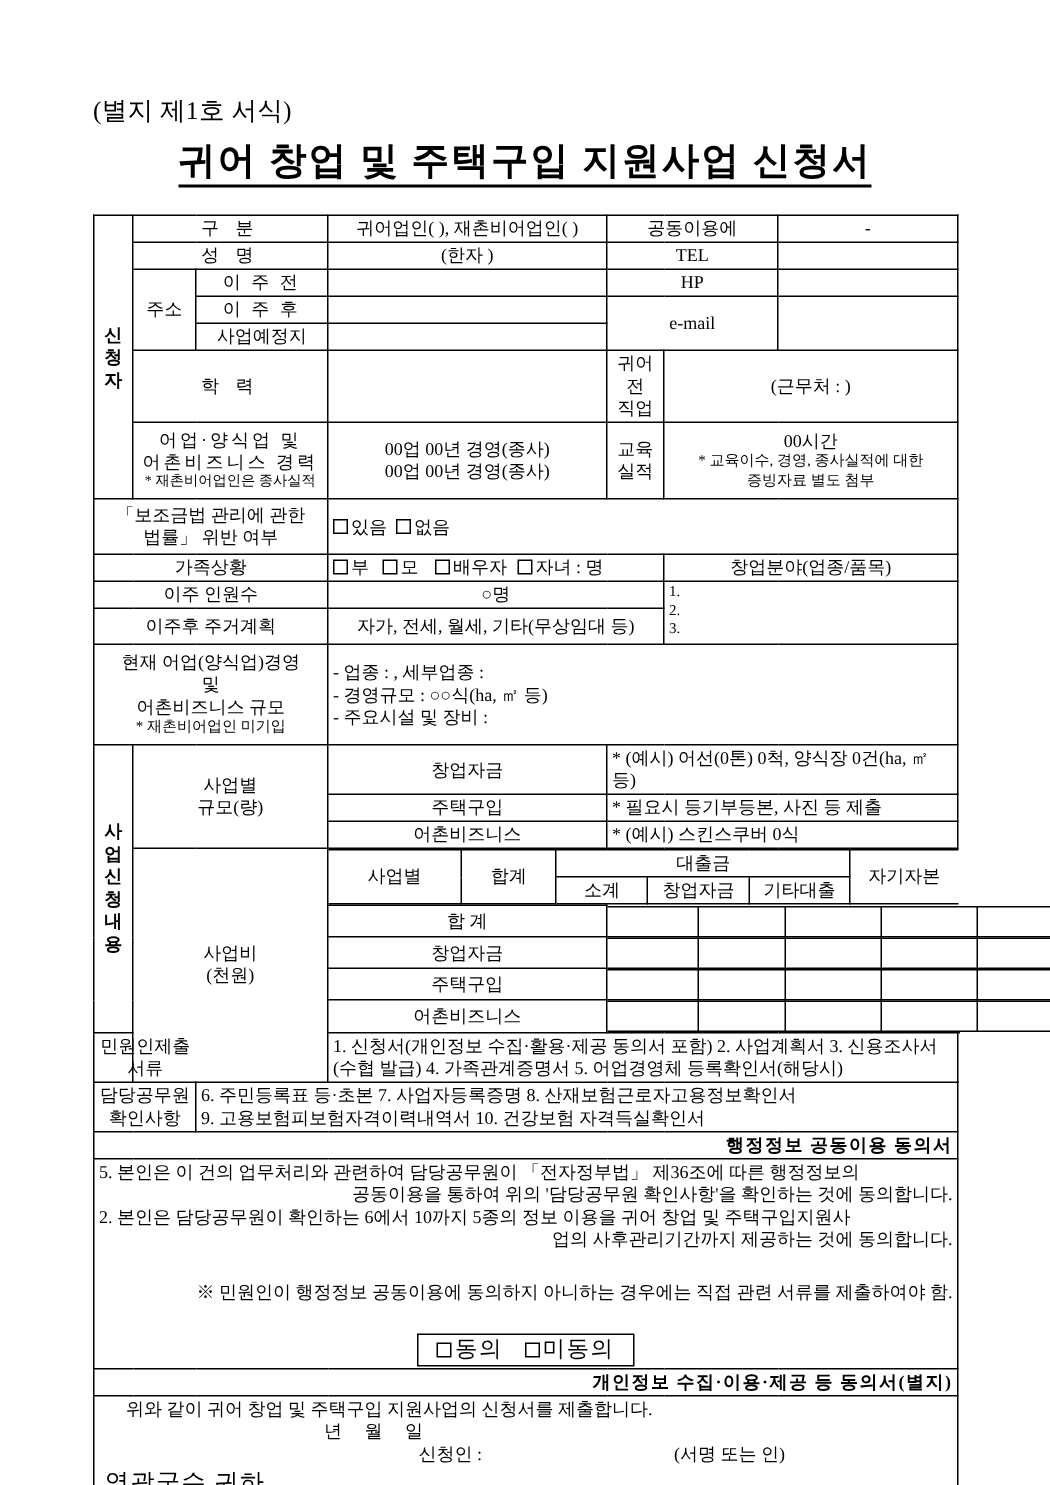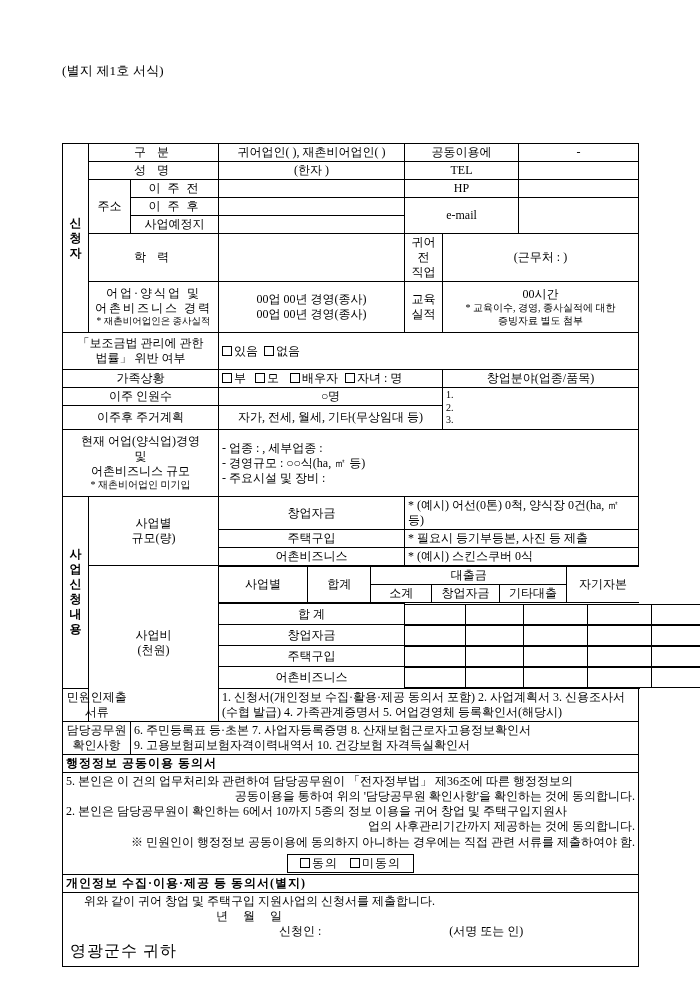--- a/index.html
+++ b/index.html
@@ -19,21 +19,21 @@
     position: absolute;
     left: 0; top: 0;
     width: 700px;
     height: 990px;
     box-sizing: border-box;
   }
   .form-id {
     position: absolute;
     left: 62px;
     top: 62px;
-    font-size: 13px;
+    font-size: 17px;
     letter-spacing: 0.2px;
     text-align: right;
   }
   .doc-title {
     position: absolute;
     left: 0;
     top: 90px;
     width: 700px;
     text-align: center;
     font-size: 25px;
@@ -76,40 +76,40 @@
   .pad-l { padding-left: 8px; }
   .cbx {
     display: inline-block;
     width: 8px; height: 8px;
     border: 1px solid #000;
     margin-right: 2px;
     vertical-align: -1px;
     background: #fff;
   }
   .sect-head {
-    text-align: left;
+    text-align: right;
     font-weight: bold;
     font-size: 14px;
     letter-spacing: 1px;
     padding: 3px 0;
   }
   .agree-body {
     font-size: 12px;
     line-height: 1.55;
     padding: 5px 7px 6px 7px;
     text-align: left;
   }
   .agree-body p { margin: 0; }
   .indent { padding-left: 13px; display: block; text-align: right; }
   .consent-box {
     display: inline-block;
     border: 1px solid #000;
     padding: 1px 12px;
-    font-size: 12px;
-    margin-top: 4px;
+    font-size: 15px;
+    margin-top: 20px;
     letter-spacing: 1px;
   }
   .center-block { text-align: center; }
   .closing {
     font-size: 12.5px;
     line-height: 1.9;
     padding: 6px 7px 4px 7px;
     text-align: left;
   }
   .closing .l1 { padding-left: 18px; display:block; }
@@ -137,20 +137,23 @@
   }
   .h-cell { height: 17px; }
 </style>
 </head>
 <body>
 
 <div class="page">
 
   <div class="form-id">(별지 제1호 서식)</div>
 
+  <div class="doc-title">
+    <span>귀어 창업 및 주택구입 지원사업 신청서</span>
+  </div>
 
   <table class="frm">
     <colgroup>
       <col style="width:26px">
       <col style="width:42px">
       <col style="width:88px">
       <col style="width:186px">
       <col style="width:38px">
       <col style="width:76px">
       <col style="width:120px">
@@ -439,21 +442,21 @@
     <tr>
       <td class="sect-head" colspan="7">행정정보 공동이용 동의서</td>
     </tr>
 
     <tr>
       <td colspan="7" class="agree-body">
         <p>5. 본인은 이 건의 업무처리와 관련하여 담당공무원이 「전자정부법」  제36조에 따른 행정정보의</p>
         <p class="indent">공동이용을 통하여 위의 '담당공무원 확인사항'을 확인하는 것에 동의합니다.</p>
         <p>2. 본인은 담당공무원이 확인하는 6에서 10까지 5종의 정보 이용을 귀어 창업 및 주택구입지원사</p>
         <p class="indent">업의 사후관리기간까지 제공하는 것에 동의합니다.</p>
-        <p class="indent" style="margin-top:1px">※ 민원인이 행정정보 공동이용에 동의하지 아니하는 경우에는 직접 관련 서류를 제출하여야 함.</p>
+        <p class="indent" style="margin-top:20px">※ 민원인이 행정정보 공동이용에 동의하지 아니하는 경우에는 직접 관련 서류를 제출하여야 함.</p>
         <div class="center-block">
           <span class="consent-box">
             <span class="cbx"></span><span>동의</span>
             &nbsp;&nbsp;<span class="cbx"></span><span>미동의</span>
           </span>
         </div>
       </td>
     </tr>
 
     <tr>

